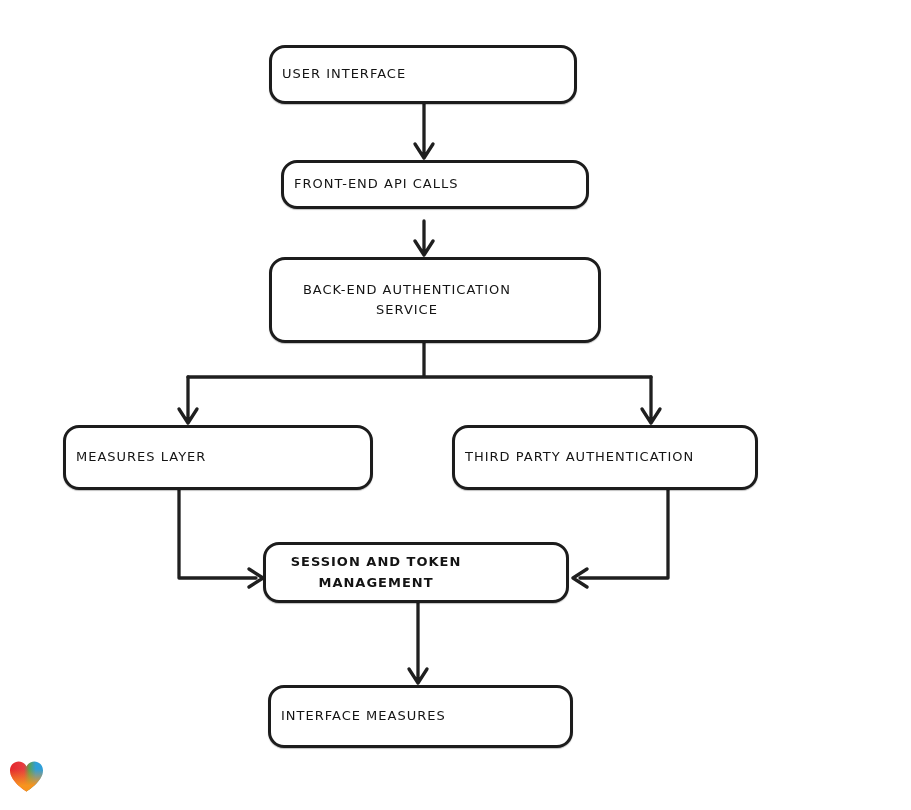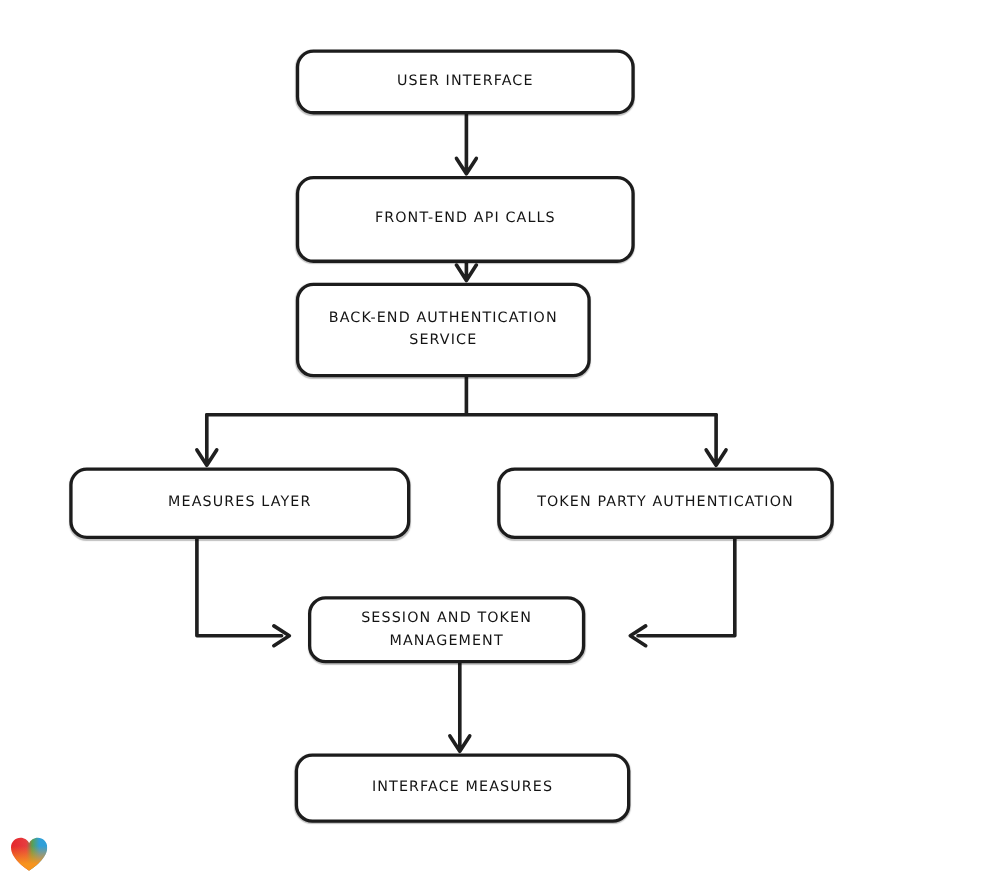--- a/index.html
+++ b/index.html
@@ -25,38 +25,37 @@
   }
   .node {
     position: absolute;
     z-index: 2;
     box-sizing: border-box;
     background: #ffffff;
     border: 3.5px solid #1c1c1c;
     border-radius: 16px;
     display: flex;
     align-items: center;
-    justify-content: center;
     text-align: center;
     color: #141414;
     font-size: 13px;
     letter-spacing: 1px;
     line-height: 1.55;
     padding: 4px 10px;
     box-shadow: 0 1px 1px rgba(0,0,0,0.25);
   }
   .node .label { display: inline-block; }
   .node.single .label { white-space: nowrap; }
   .n1 { left: 269px; top: 45px;  width: 308px; height: 59px; }
-  .n2 { left: 269px; top: 160px; width: 308px; height: 79px; }
-  .n3 { left: 269px; top: 257px; width: 268px; height: 86px; }
+  .n2 { left: 281px; top: 160px; width: 308px; height: 49px; }
+  .n3 { left: 269px; top: 257px; width: 332px; height: 86px; }
   .n3 .label { max-width: 250px; }
   .n4 { left: 63px;  top: 425px; width: 310px; height: 65px; }
   .n5 { left: 452px; top: 425px; width: 306px; height: 65px; }
-  .n6 { left: 280px; top: 542px; width: 252px; height: 61px; }
+  .n6 { left: 263px; top: 542px; width: 306px; height: 61px; font-weight: bold; }
   .n6 .label { max-width: 200px; }
   .n7 { left: 268px; top: 685px; width: 305px; height: 63px; }
   .heart {
     position: absolute;
     left: 10px;
     top: 761px;
     width: 33px;
     height: 31px;
     z-index: 2;
   }
@@ -97,21 +96,21 @@
 
   <div class="node n3">
     <span class="label">BACK-END AUTHENTICATION SERVICE</span>
   </div>
 
   <div class="node n4 single">
     <span class="label">MEASURES LAYER</span>
   </div>
 
   <div class="node n5 single">
-    <span class="label">TOKEN PARTY AUTHENTICATION</span>
+    <span class="label">THIRD PARTY AUTHENTICATION</span>
   </div>
 
   <div class="node n6">
     <span class="label">SESSION AND TOKEN MANAGEMENT</span>
   </div>
 
   <div class="node n7 single">
     <span class="label">INTERFACE MEASURES</span>
   </div>
 

